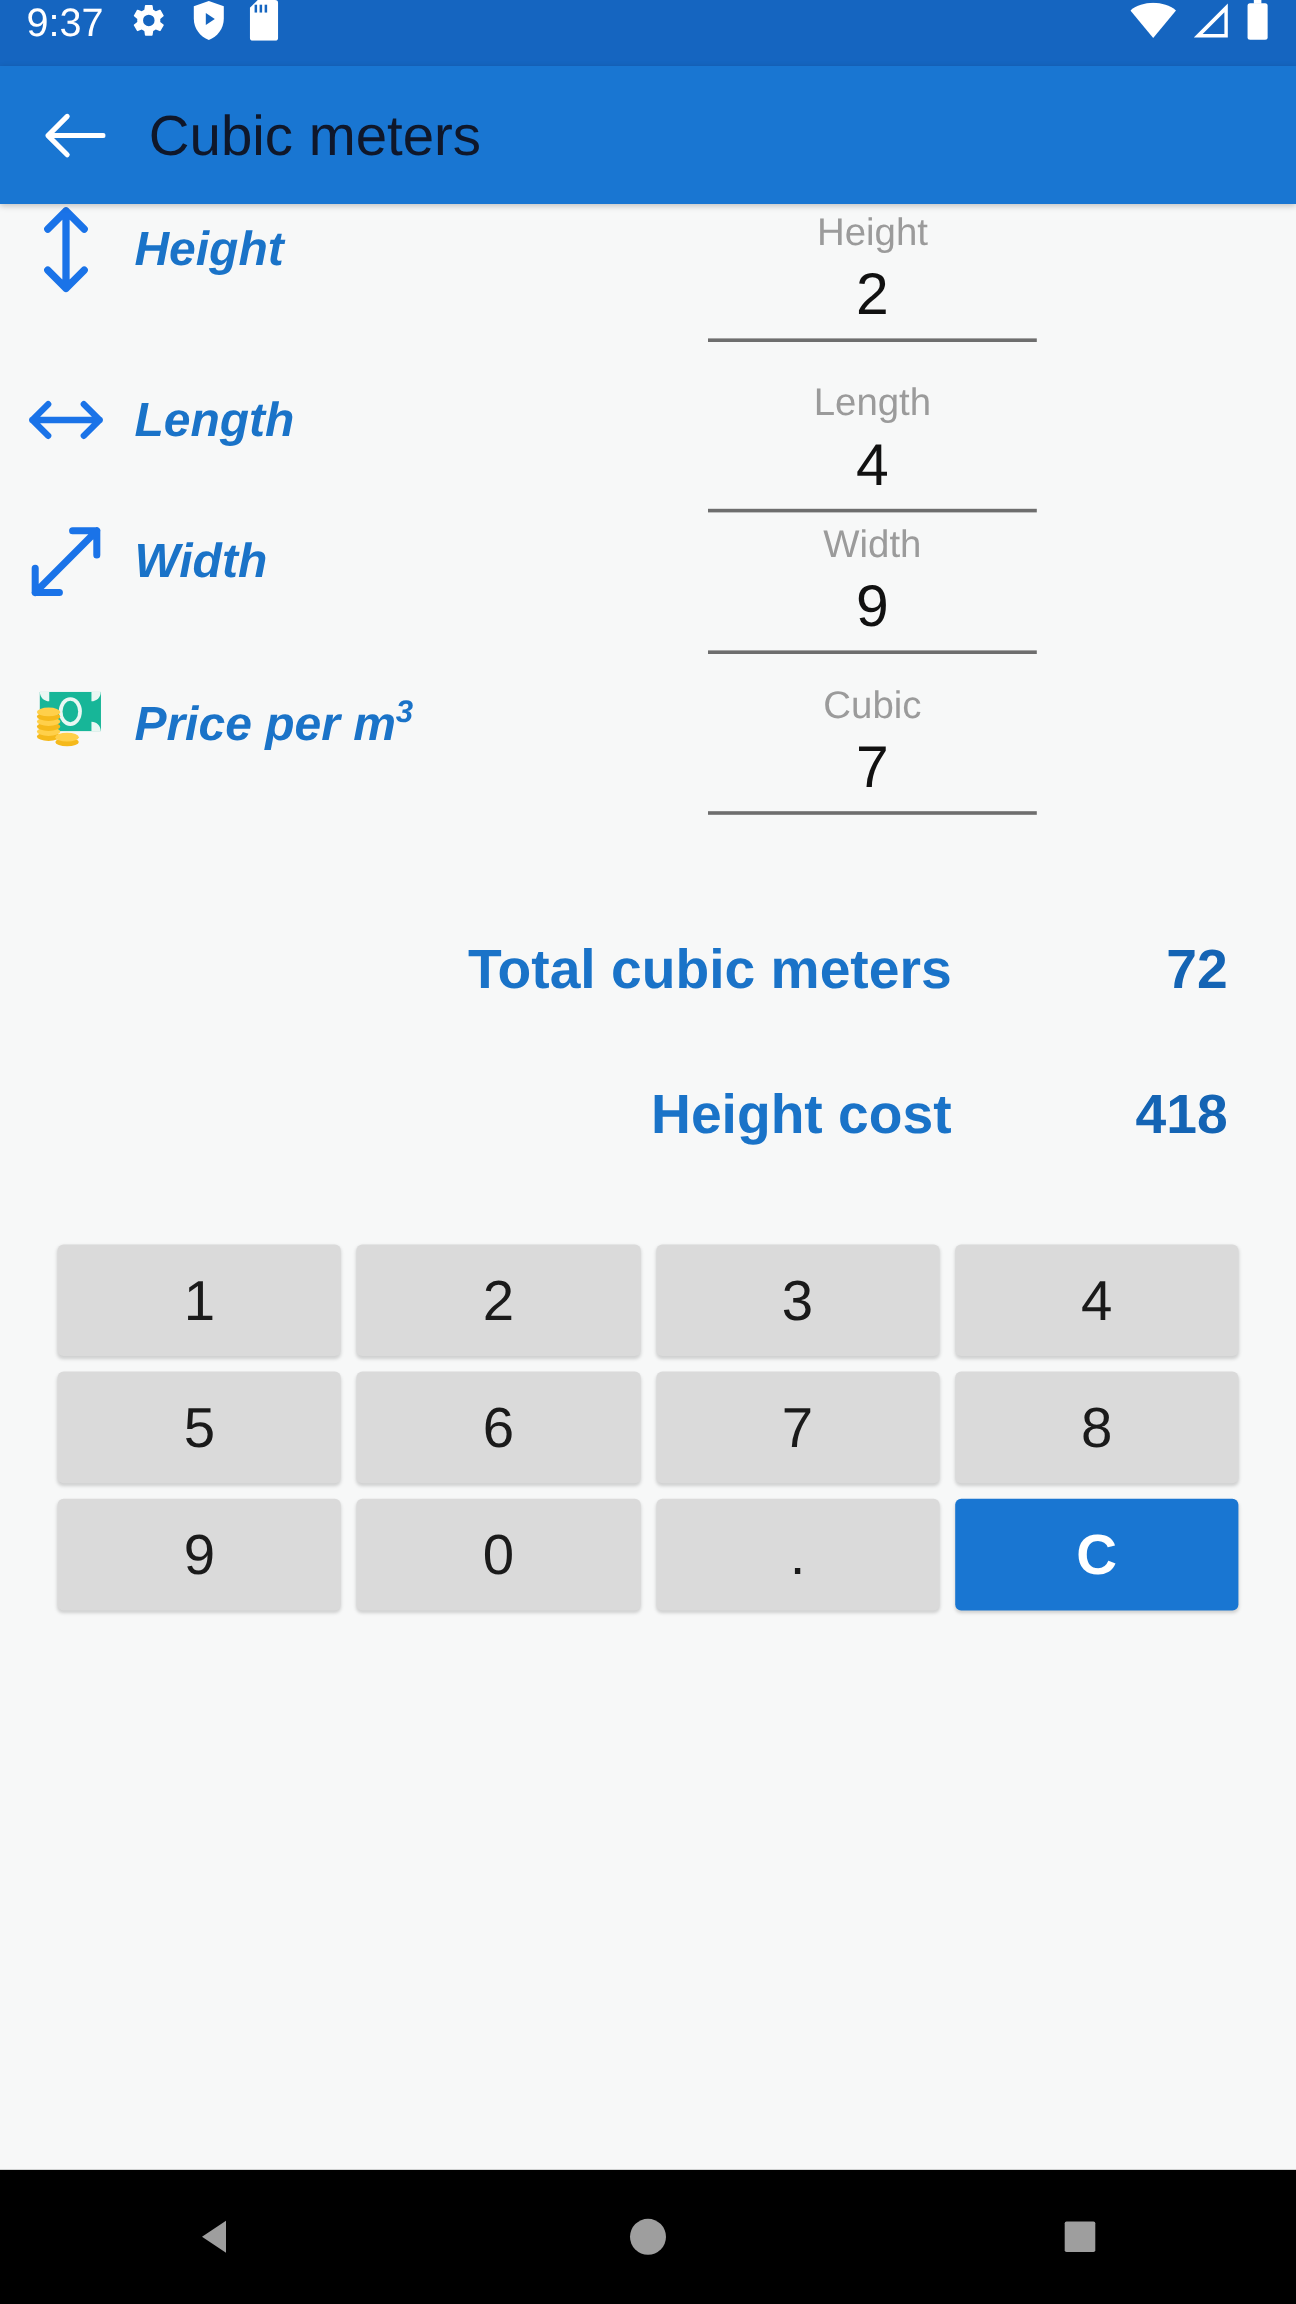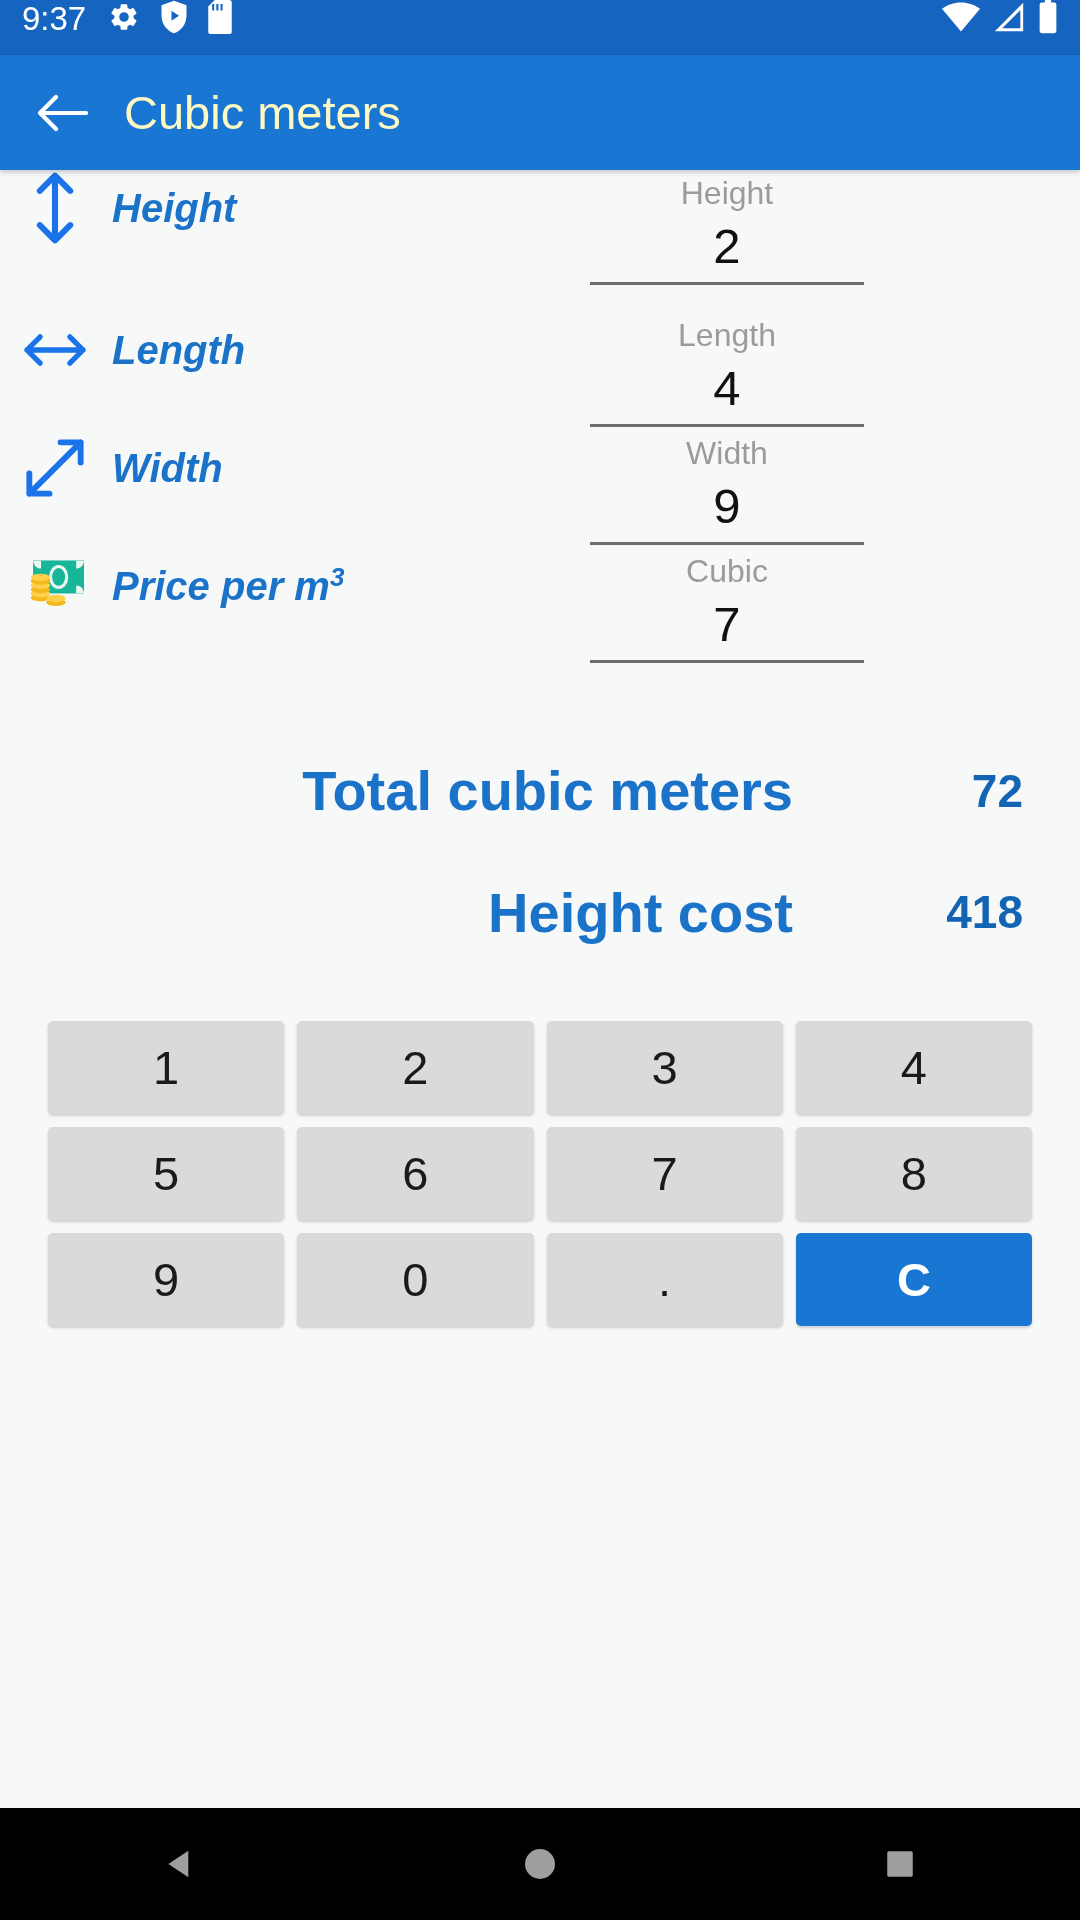--- a/index.html
+++ b/index.html
@@ -44,21 +44,21 @@
     flex: 0 0 115px;
     box-shadow: 0 2px 5px rgba(0,0,0,0.22);
     position: relative; z-index: 5;
   }
   .back-btn {
     width: 64px; height: 64px;
     display: flex; align-items: center; justify-content: center;
     margin-right: 30px; cursor: pointer;
   }
   .app-title {
-    color: #fef9c3;
+    color: #0f172a;
     font-size: 47px;
     font-weight: 400;
     white-space: nowrap;
   }
 
   
   .content {
     flex: 1 1 auto;
     background: #f7f8f8;
     position: relative;
@@ -122,21 +122,21 @@
     padding: 0;
   }
 
   
   .total-row {
     display: flex; align-items: center;
     padding: 0 57px 0 0;
   }
   .total-label {
     color: #1a73c8;
-    font-size: 56px;
+    font-size: 46px;
     font-weight: bold;
     flex: 1 1 auto;
     text-align: right;
     padding-right: 30px;
   }
   .total-value {
     color: #1464b4;
     font-size: 46px;
     font-weight: bold;
     text-align: right;
@@ -287,21 +287,21 @@
         <span class="row-label"><span>Width</span></span>
       </div>
       <div class="input-cell" style="padding-top:2px;">
         <div class="input-wrap">
           <span class="input-label">Width</span>
           <span class="input-value">9</span>
         </div>
       </div>
     </div>
 
-    <div class="field-row" style="height:118px;">
+    <div class="field-row" style="height:118px;margin-top:16px;">
       <div class="label-cell">
         <span class="row-icon">
           <svg width="62" height="58" viewBox="0 0 34 32">
             <rect x="5" y="2" width="28" height="18" fill="#15ab8a"></rect>
             <path d="M5 2h28v18H5z" fill="#17b698"></path>
             <path d="M5 2c0 2.4 1.9 4.3 4.3 4.3V2H5zM33 2c0 2.4-1.9 4.3-4.3 4.3V2H33zM5 20c0-2.4 1.9-4.3 4.3-4.3V20H5zM33 20c0-2.4-1.9-4.3-4.3-4.3V20H33z" fill="#eaf7f3"></path>
             <ellipse cx="19" cy="11" rx="5.3" ry="6.6" fill="#eaf7f3"></ellipse>
             <ellipse cx="19" cy="11" rx="3.6" ry="4.9" fill="#17b698"></ellipse>
             <g>
               <ellipse cx="9" cy="22.5" rx="5.4" ry="2" fill="#f5b91b"></ellipse>

